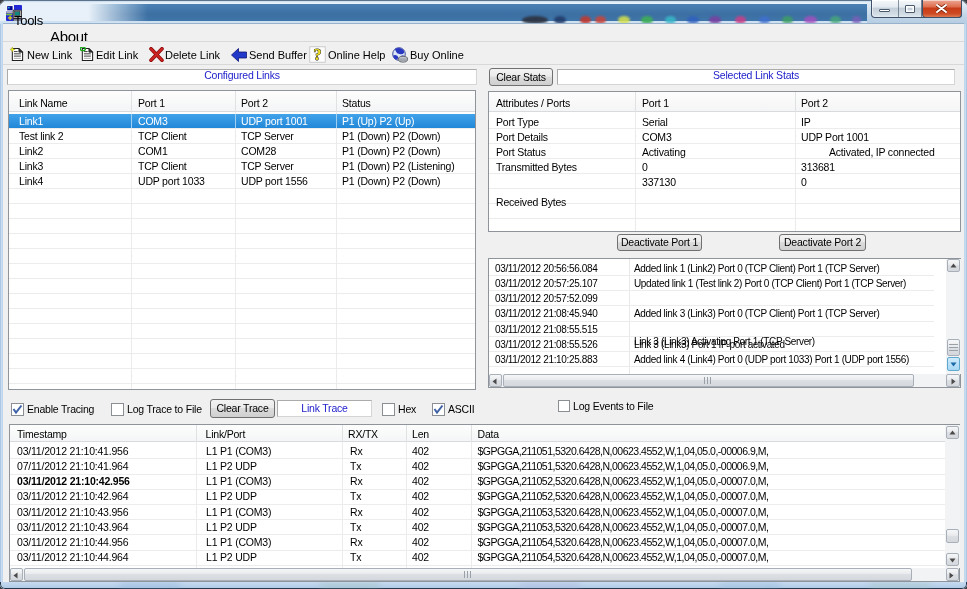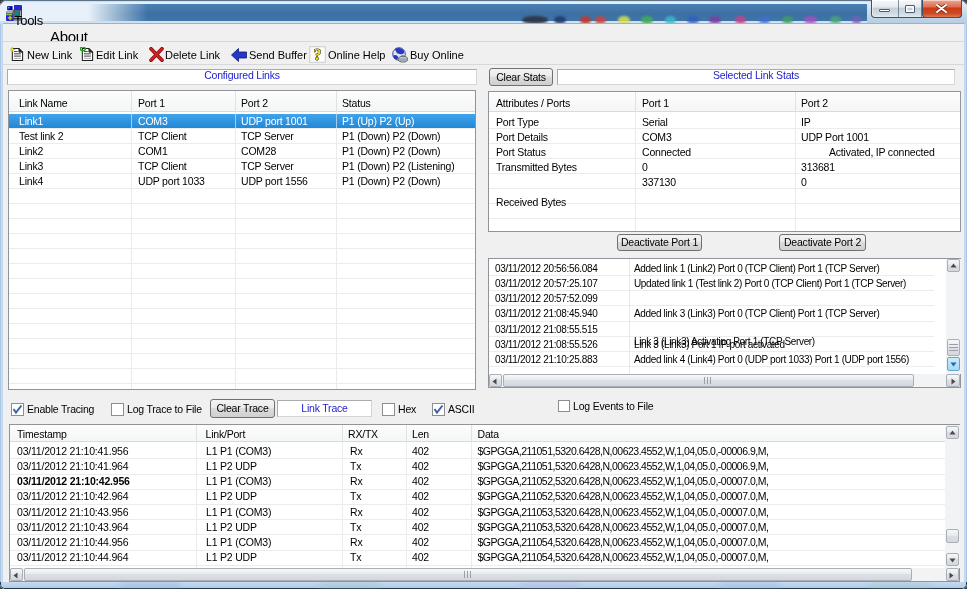--- a/index.html
+++ b/index.html
@@ -200,21 +200,21 @@
 <div style="left:489px;top:188px;width:471px;height:1px;background:#ececec;"></div>
 <div style="left:489px;top:203px;width:471px;height:1px;background:#ececec;"></div>
 <div style="left:489px;top:218px;width:471px;height:1px;background:#ececec;"></div>
 <div class="tx" style="left:496px;top:116.3px;">Port Type</div>
 <div class="tx" style="left:642px;top:116.3px;">Serial</div>
 <div class="tx" style="left:801px;top:116.3px;">IP</div>
 <div class="tx" style="left:496px;top:131.3px;">Port Details</div>
 <div class="tx" style="left:642px;top:131.3px;">COM3</div>
 <div class="tx" style="left:801px;top:131.3px;">UDP Port 1001</div>
 <div class="tx" style="left:496px;top:146.3px;">Port Status</div>
-<div class="tx" style="left:642px;top:146.3px;">Connected</div>
+<div class="tx" style="left:642px;top:146.3px;">Activating</div>
 <div class="tx" style="left:829px;top:146.3px;">Activated, IP connected</div>
 <div class="tx" style="left:496px;top:161.3px;">Transmitted Bytes</div>
 <div class="tx" style="left:642px;top:161.3px;">0</div>
 <div class="tx" style="left:801px;top:161.3px;">313681</div>
 <div class="tx" style="left:496px;top:176.3px;margin-top:20px;">Received Bytes</div>
 <div class="tx" style="left:642px;top:176.3px;">337130</div>
 <div class="tx" style="left:801px;top:176.3px;">0</div>
 <div class="btn" style="left:617px;top:234px;width:85px;height:17px;line-height:15px;">Deactivate Port 1</div>
 <div class="btn" style="left:779px;top:234px;width:87px;height:17px;line-height:15px;">Deactivate Port 2</div>
 <div class="tbl" style="left:488px;top:258px;width:473px;height:130px;"></div>
@@ -299,21 +299,21 @@
 <div style="left:406px;top:425px;width:1px;height:17px;background:#e0e1e3;"></div>
 <div style="left:471px;top:425px;width:1px;height:143px;background:#ebebeb;"></div>
 <div style="left:471px;top:425px;width:1px;height:17px;background:#e0e1e3;"></div>
 <div style="left:10px;top:458px;width:935px;height:1px;background:#ececec;"></div>
 <div class="tx" style="left:17px;top:444.8px;">03/11/2012 21:10:41.956</div>
 <div class="tx" style="left:206px;top:444.8px;">L1 P1 (COM3)</div>
 <div class="tx" style="left:350px;top:444.8px;">Rx</div>
 <div class="tx" style="left:412px;top:444.8px;">402</div>
 <div class="tx" style="left:477.5px;top:444.8px;letter-spacing:-0.5px;">$GPGGA,211051,5320.6428,N,00623.4552,W,1,04,05.0,-00006.9,M,</div>
 <div style="left:10px;top:474px;width:935px;height:1px;background:#ececec;"></div>
-<div class="tx" style="left:17px;top:460.0px;">03/11/2012 21:10:41.964</div>
+<div class="tx" style="left:17px;top:460.0px;">07/11/2012 21:10:41.964</div>
 <div class="tx" style="left:206px;top:460.0px;">L1 P2 UDP</div>
 <div class="tx" style="left:350px;top:460.0px;">Tx</div>
 <div class="tx" style="left:412px;top:460.0px;">402</div>
 <div class="tx" style="left:477.5px;top:460.0px;letter-spacing:-0.5px;">$GPGGA,211051,5320.6428,N,00623.4552,W,1,04,05.0,-00006.9,M,</div>
 <div style="left:10px;top:489px;width:935px;height:1px;background:#ececec;"></div>
 <div class="tx" style="left:17px;top:475.2px;font-weight:bold;">03/11/2012 21:10:42.956</div>
 <div class="tx" style="left:206px;top:475.2px;">L1 P1 (COM3)</div>
 <div class="tx" style="left:350px;top:475.2px;">Rx</div>
 <div class="tx" style="left:412px;top:475.2px;">402</div>
 <div class="tx" style="left:477.5px;top:475.2px;letter-spacing:-0.5px;">$GPGGA,211052,5320.6428,N,00623.4552,W,1,04,05.0,-00007.0,M,</div>

